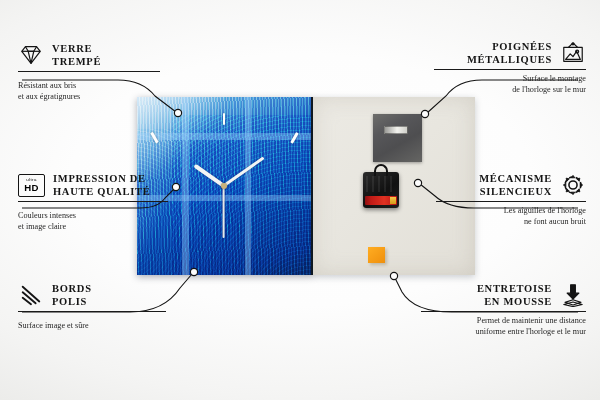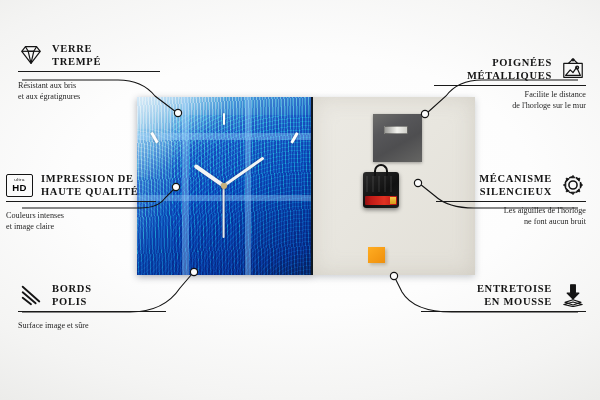--- a/index.html
+++ b/index.html
@@ -188,23 +188,23 @@
     width:27px; height:23px; flex:0 0 27px;
     border:1.3px solid #141414; border-radius:2px;
     display:flex; flex-direction:column; align-items:center; justify-content:center;
     line-height:1;
   }
   .hd-badge .u { font-size:4.4px; letter-spacing:.4px; font-family:"Liberation Sans", sans-serif; }
   .hd-badge .h { font-size:9.6px; font-weight:bold; letter-spacing:.3px; font-family:"Liberation Sans", sans-serif; }
 
   
   #f-verre   { left:18px;  top:42px;  width:142px; }
-  #f-impr    { left:6px;  top:172px; width:150px; }
+  #f-impr    { left:18px;  top:172px; width:150px; }
   #f-bords   { left:18px;  top:282px; width:148px; }
-  #f-poign   { right:14px; top:56px;  width:152px; }
+  #f-poign   { right:14px; top:40px;  width:152px; }
   #f-meca    { right:14px; top:172px; width:150px; }
   #f-entre   { right:14px; top:282px; width:165px; }
 </style>
 </head>
 <body>
 
 <div id="stage">
 
   <div id="product">
 
@@ -330,21 +330,21 @@
           <rect x="4" y="7" width="20" height="15"></rect>
           <path d="M14 2 L9 7 M14 2 L19 7"></path>
           <circle cx="14" cy="3" r="1.1"></circle>
           <path d="M6 20 L11 14 L14 17 L18 11 L22 20 Z" fill="none"></path>
           <circle cx="18.5" cy="11.5" r="1.6"></circle>
         </g>
           </svg>
       </span>
     </div>
     <div class="rule"></div>
-    <div class="desc">Facilite le distance
+    <div class="desc">Surface le montage
 de l'horloge sur le mur</div>
   </div>
 
   <div class="feature right" id="f-meca">
     <div class="head">
       <span class="title">MÉCANISME
 SILENCIEUX</span>
       <span class="icon">
         <svg viewBox="0 0 28 26">
             <g fill="none" stroke="#141414" stroke-width="1.7">
@@ -371,15 +371,17 @@
         <svg viewBox="0 0 28 26">
             <g fill="#141414" stroke="#141414" stroke-width="1.2" stroke-linejoin="round">
           <path d="M11.4 2 H16.6 V11 H20.4 L14 17.4 L7.6 11 H11.4 Z"></path>
           <path d="M14 18.2 L22.6 21 L14 23.8 L5.4 21 Z" fill="none"></path>
           <path d="M14 20.6 L24 23.2 L14 25.6 L4 23.2 Z" fill="none"></path>
         </g>
           </svg>
       </span>
     </div>
     <div class="rule"></div>
+    <div class="desc">Permet de maintenir une distance
+uniforme entre l'horloge et le mur</div>
   </div>
 
 </div>
 
 </body></html>

